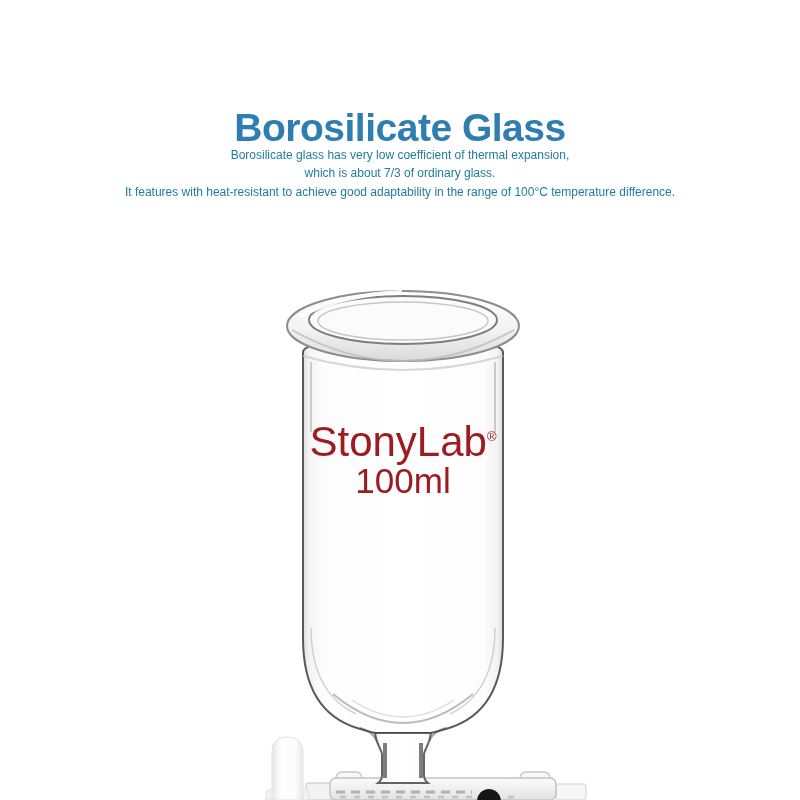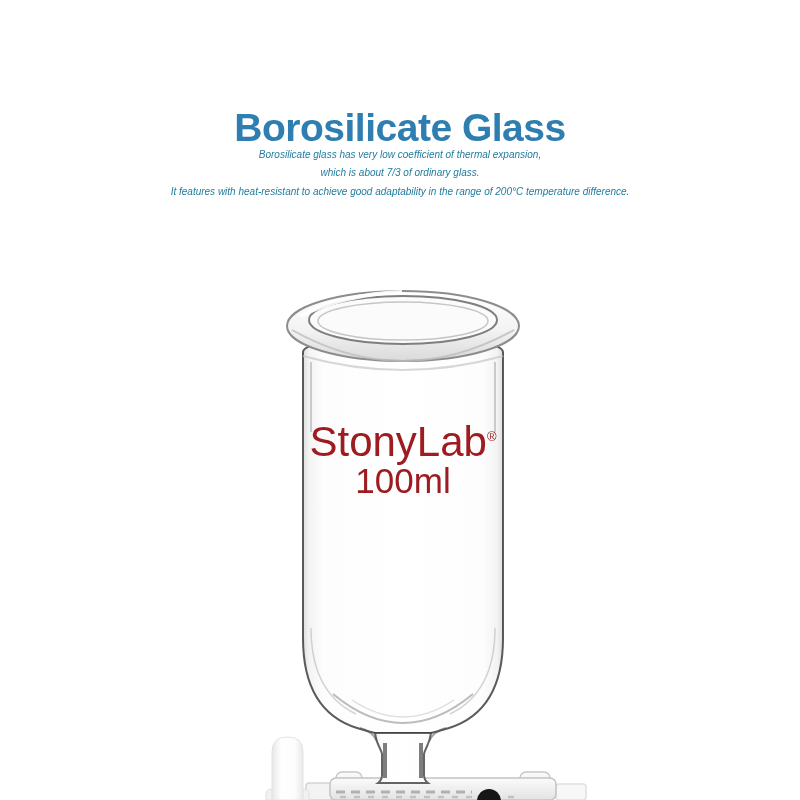--- a/index.html
+++ b/index.html
@@ -11,23 +11,22 @@
   .stage{position:absolute;inset:0;width:800px;height:568px;}
   .title{
     position:absolute;top:80px;left:0;width:800px;
     text-align:center;
     font-size:39px;font-weight:bold;letter-spacing:-0.5px;
     color:#2e7eb1;
   }
   .desc{
     position:absolute;top:146px;left:0;width:800px;
     text-align:center;
-    font-size:10px;line-height:18.4px;
+    font-size:12px;line-height:18.4px;
     color:#1f7c9e;
-    font-style:italic;
   }
   .desc .line{white-space:nowrap;}
   svg.photo{position:absolute;left:0;top:0;display:block;}
   .brand{
     position:absolute;top:421px;left:0;width:806px;
     text-align:center;
     font-size:42px;color:#9e1c21;line-height:1;
   }
   .brand sup{font-size:13px;vertical-align:super;letter-spacing:0;}
   .capacity{
@@ -39,21 +38,21 @@
 </head>
 <body>
 
 <div class="stage">
 
   <h1 class="title">Borosilicate Glass</h1>
 
   <div class="desc">
     <div class="line">Borosilicate glass has very low coefficient of thermal expansion,</div>
     <div class="line">which is about 7/3 of ordinary glass.</div>
-    <div class="line">It features with heat-resistant to achieve good adaptability in the range of 200°C temperature difference.</div>
+    <div class="line">It features with heat-resistant to achieve good adaptability in the range of 100°C temperature difference.</div>
   </div>
 
   <svg class="photo" width="800" height="800" viewBox="0 0 800 800">
     <defs>
       <linearGradient id="bodyGrad" x1="0" y1="0" x2="1" y2="0">
         <stop offset="0" stop-color="#dedede"></stop>
         <stop offset="0.03" stop-color="#f3f3f3"></stop>
         <stop offset="0.10" stop-color="#fdfdfd"></stop>
         <stop offset="0.5" stop-color="#ffffff"></stop>
         <stop offset="0.90" stop-color="#fdfdfd"></stop>

